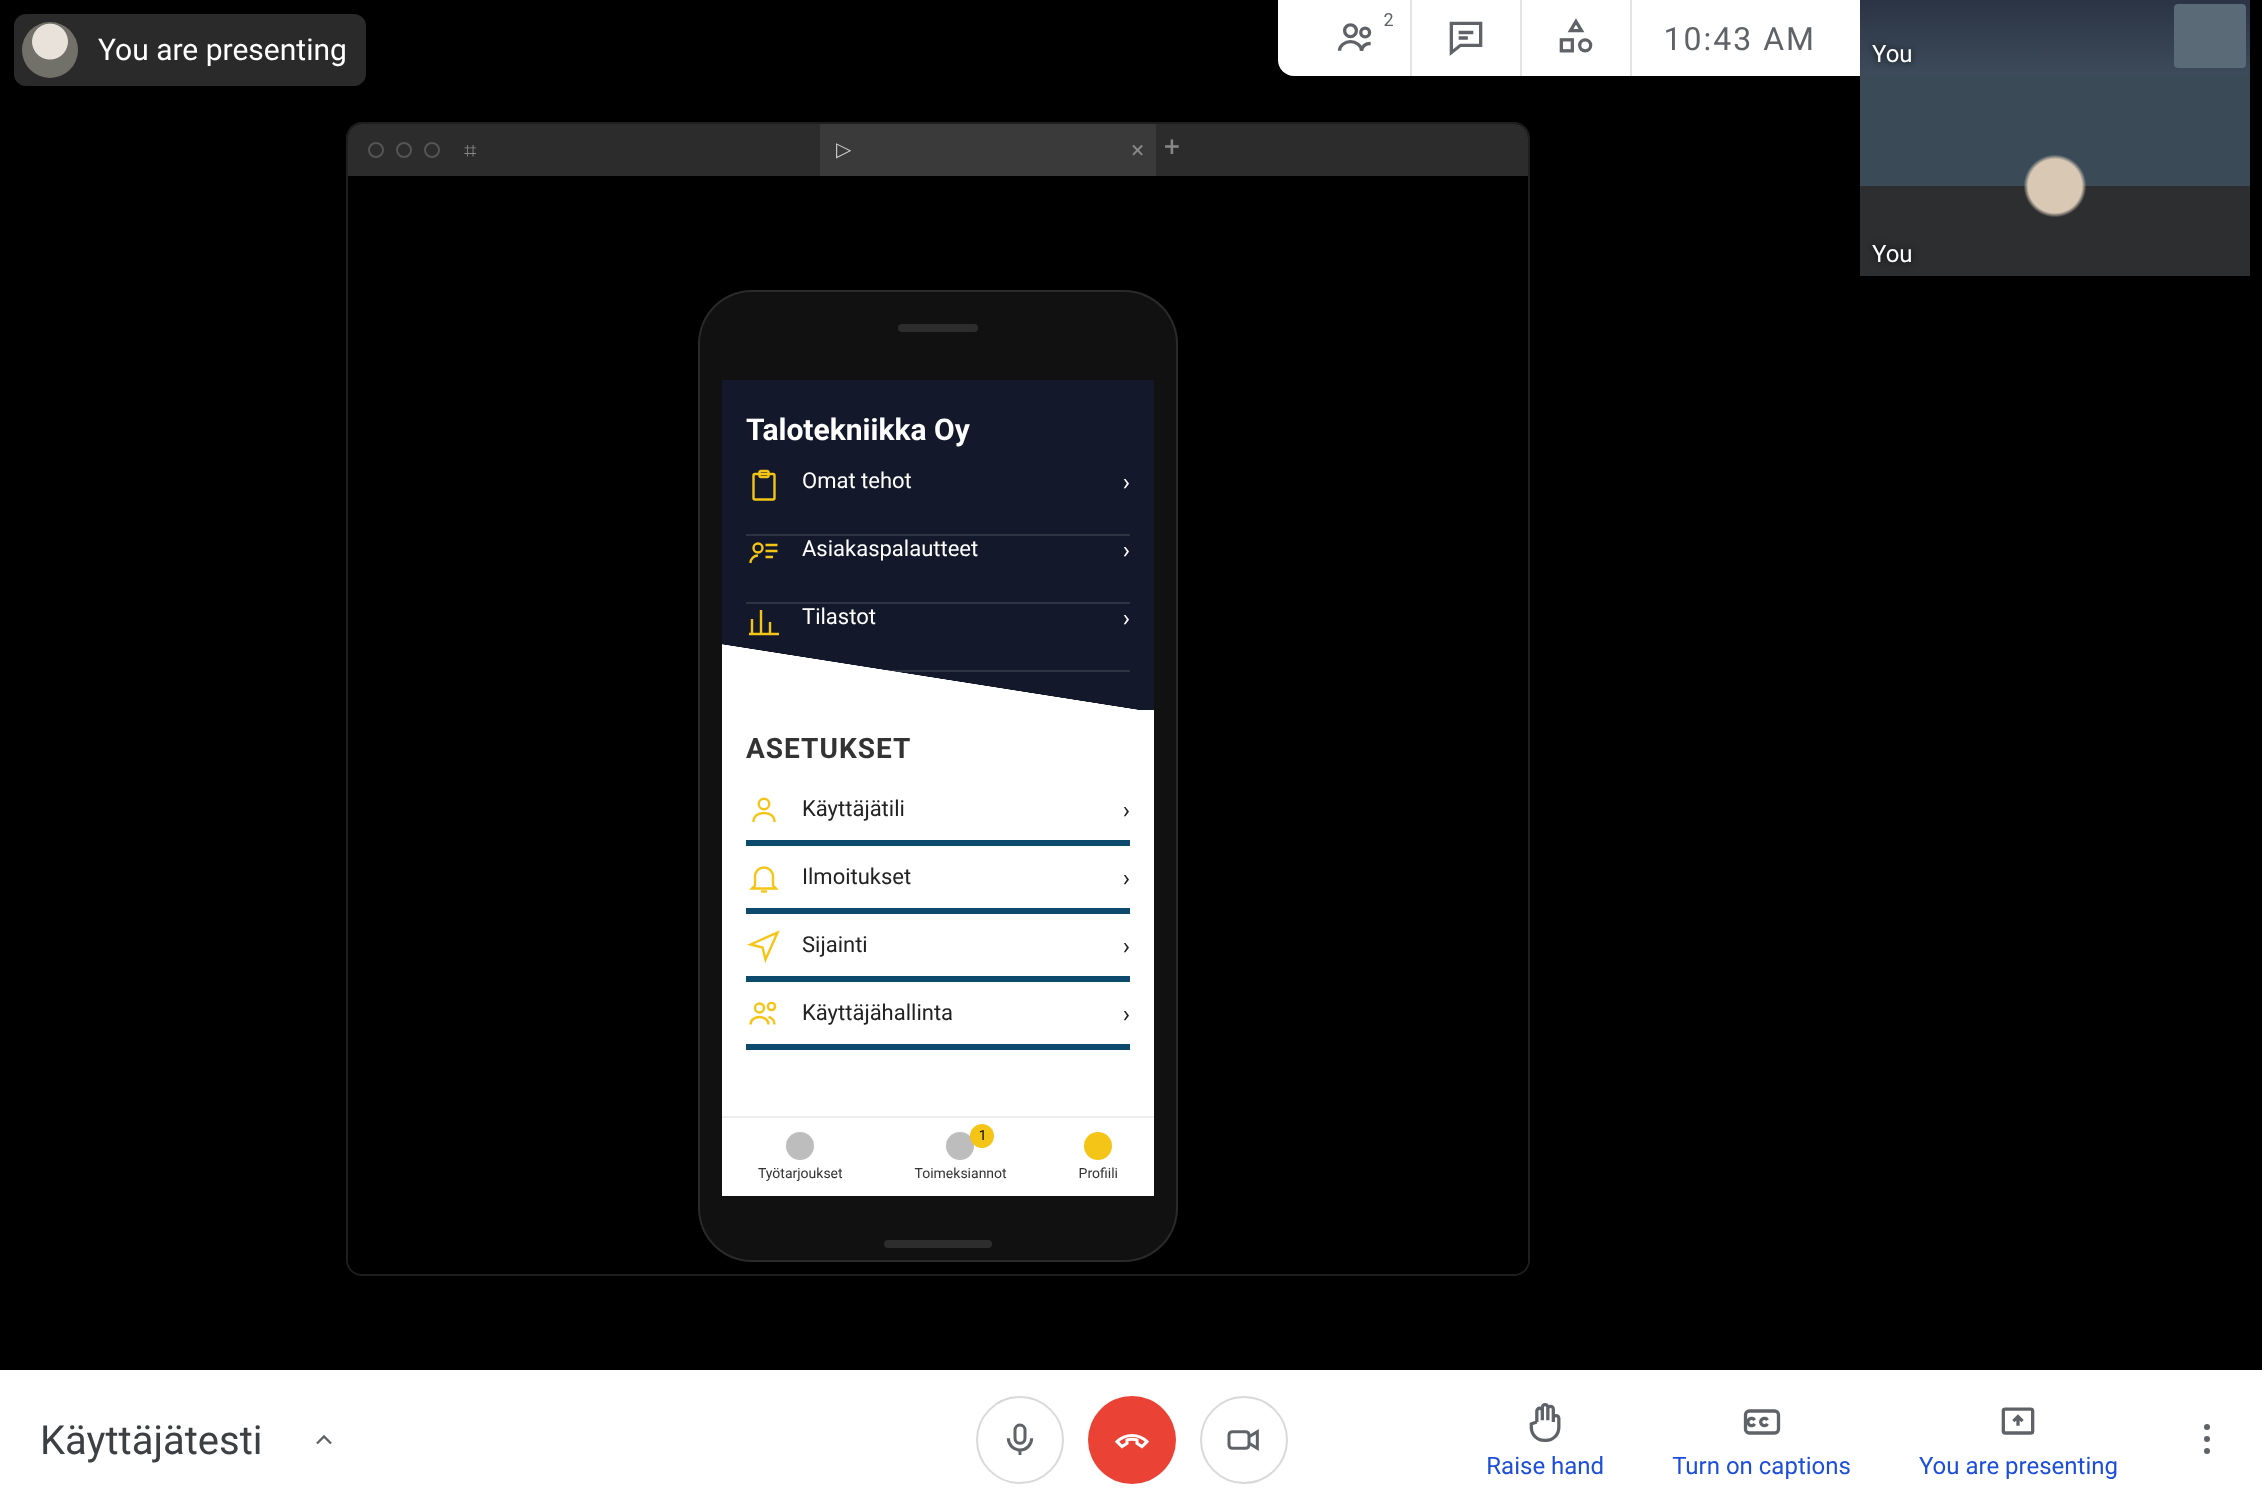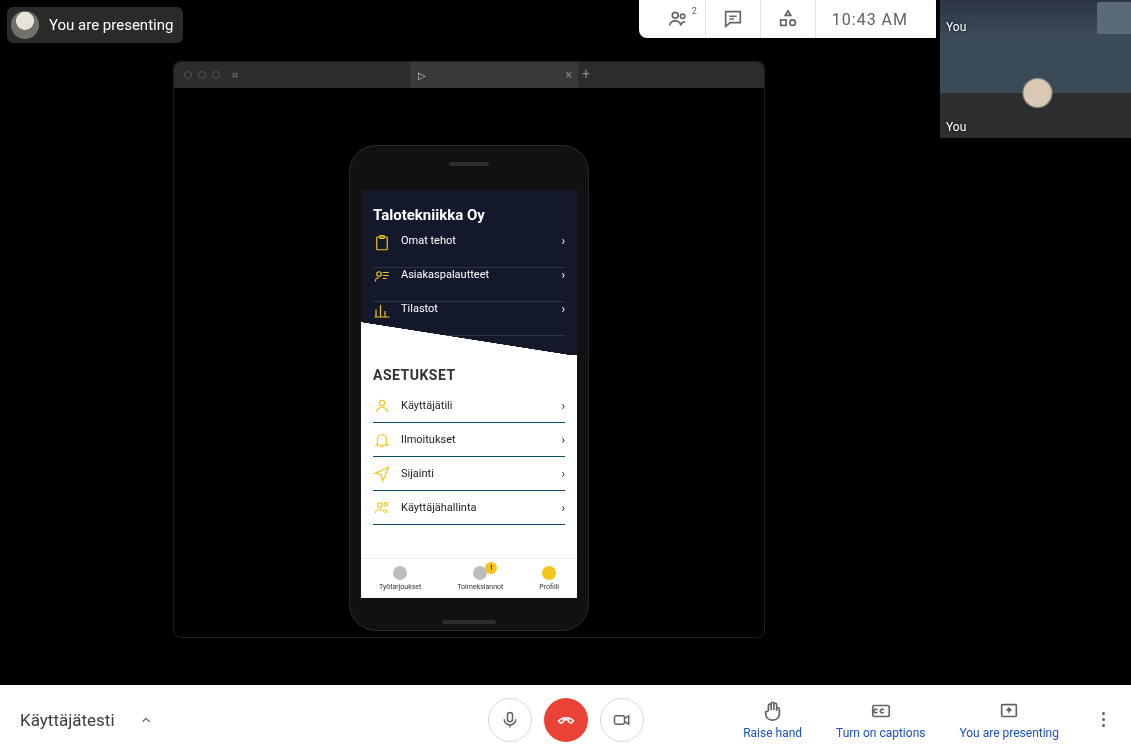--- a/index.html
+++ b/index.html
@@ -14,21 +14,21 @@
 
   
   .top-toolbar { position:absolute; top:0; right:195px; height:38px; background:#fff; border-radius:0 0 0 8px; display:flex; align-items:center; padding:0 12px; gap:0; }
   .tb-cell { height:38px; display:flex; align-items:center; padding:0 16px; border-right:1px solid #e4e4e4; color:#555; position:relative; }
   .tb-cell:last-child { border-right:none; }
   .tb-icon { width:22px; height:22px; stroke:#5f6368; fill:none; stroke-width:1.8; }
   .tb-badge { position:absolute; top:6px; right:8px; font-size:9px; color:#5f6368; }
   .tb-time { font-size:16px; color:#5f6368; letter-spacing:1px; }
 
   
-  .thumbs { position:absolute; right:0; top:0; width:191px; }
+  .thumbs { position:absolute; right:10px; top:0; width:191px; }
   .thumb { width:195px; height:100px; background:#444; position:relative; overflow:hidden; }
   .thumb:nth-child(1){ height:38px; background:linear-gradient(#2b3444,#3d4b5a);}
   .thumb:nth-child(2){ background:radial-gradient(circle at 50% 55%, #d8c8b4 0 12%, transparent 14%), linear-gradient(#3a4b57 0 55%, #2c2e30 55% 100%); }
   .thumb:nth-child(3){ background:radial-gradient(circle at 65% 55%, #e0c9b5 0 10%, transparent 12%), linear-gradient(90deg,#b6b0a6 0 38%,#d8d6d0 38% 100%); }
   .thumb-label { position:absolute; left:6px; bottom:4px; color:#fff; font-size:12px; text-shadow:0 0 3px rgba(0,0,0,.8); }
   .thumb-mini { position:absolute; right:2px; top:2px; width:36px; height:32px; background:#5a6a76; border-radius:2px;}
 
   
   .pres-window { position:absolute; left:174px; top:62px; width:590px; height:575px; background:#000; box-shadow:0 0 0 1px #1e1e1e; border-radius:7px; overflow:hidden; }
   .pres-chrome { height:26px; background:#2c2c2c; display:flex; align-items:center; position:relative; }
@@ -48,31 +48,31 @@
   .screen { position:absolute; left:11px; top:44px; width:216px; height:408px; background:#fff; overflow:hidden; }
   .screen-top { background:#13192a; color:#fff; padding:16px 12px 0; height:165px; position:relative; }
   .screen-title { font-weight:700; font-size:15px; margin-bottom:10px; }
   .dark-item { display:flex; align-items:flex-start; height:34px; border-bottom:1px solid rgba(255,255,255,.12); font-size:11px; }
   .dark-item:last-child{ border-bottom:none;}
   .item-icon { width:18px; height:18px; margin-right:10px; }
   .chev { margin-left:auto; color:#fff; font-size:12px; }
   .diag { position:absolute; left:0; bottom:-1px; width:100%; height:34px; background:linear-gradient(to top right, #fff 0 49.6%, transparent 50%); }
   .section-label { font-size:14px; font-weight:700; letter-spacing:.5px; color:#333; padding:12px 12px 6px; }
   .light-list { padding:0 12px; }
-  .light-item { display:flex; align-items:center; height:34px; border-bottom:1px solid #0c4a6e; font-size:11px; color:#222;text-align:right; }
+  .light-item { display:flex; align-items:center; height:34px; border-bottom:3px solid #0c4a6e; font-size:11px; color:#222;text-align:right; }
   .light-item .chev { color:#222; }
   .tabbar { position:absolute; left:0; bottom:0; width:100%; height:40px; border-top:1px solid #eee; display:flex; justify-content:space-around; align-items:center; background:#fff;}
   .tab-btn { display:flex; flex-direction:column; align-items:center; font-size:7px; color:#333; position:relative;}
   .tab-dot { width:14px; height:14px; border-radius:50%; background:#bdbdbd; margin-bottom:3px; }
   .tab-dot.active { background:#f4c517; }
   .tab-badge { position:absolute; top:-4px; right:6px; width:12px; height:12px; border-radius:50%; background:#f4c517; color:#000; font-size:7px; display:flex; align-items:center; justify-content:center; }
 
   
   .bottombar { position:absolute; left:0; bottom:0; width:1131px; height:69px; background:#fff; display:flex; align-items:center; }
-  .meeting-name { display:flex; align-items:center; gap:24px; margin-left:20px; font-size:17px; color:#3c4043; }
+  .meeting-name { display:flex; align-items:center; gap:24px; margin-left:20px; font-size:20px; color:#3c4043; }
   .caret-up { width:14px; height:14px; }
 
   .center-controls { position:absolute; left:50%; transform:translateX(-50%); display:flex; gap:12px; }
   .circ-btn { width:44px; height:44px; border-radius:50%; border:1px solid #d9d9d9; background:#fff; display:flex; align-items:center; justify-content:center; }
   .circ-btn.hang { background:#ea4335; border:none; }
   .circ-icon { width:20px; height:20px; stroke:#5f6368; fill:none; stroke-width:1.8; }
   .hang .circ-icon { stroke:#fff; }
 
   .right-actions { margin-left:auto; display:flex; align-items:center; gap:34px; margin-right:18px; }
   .action { display:flex; flex-direction:column; align-items:center; color:#1d4ed8; font-size:12px; gap:4px; }

